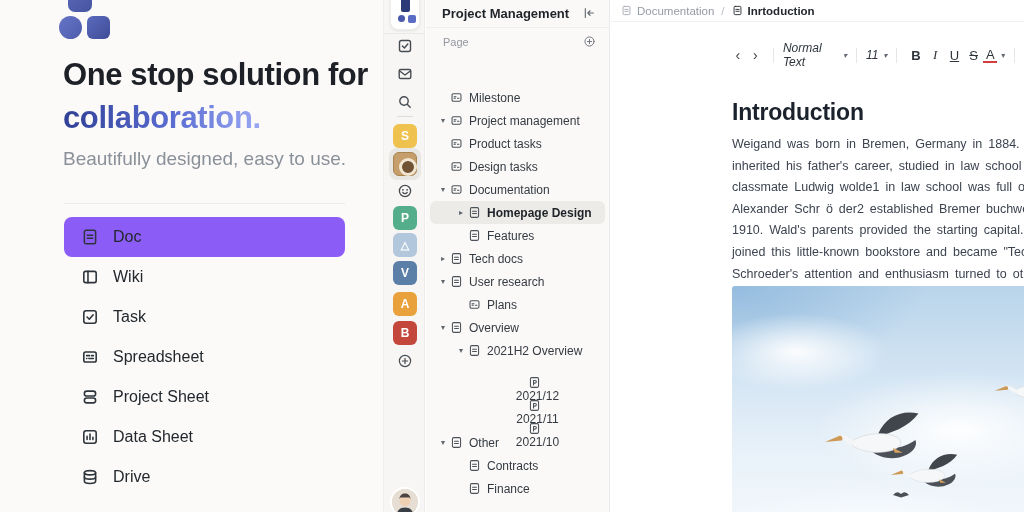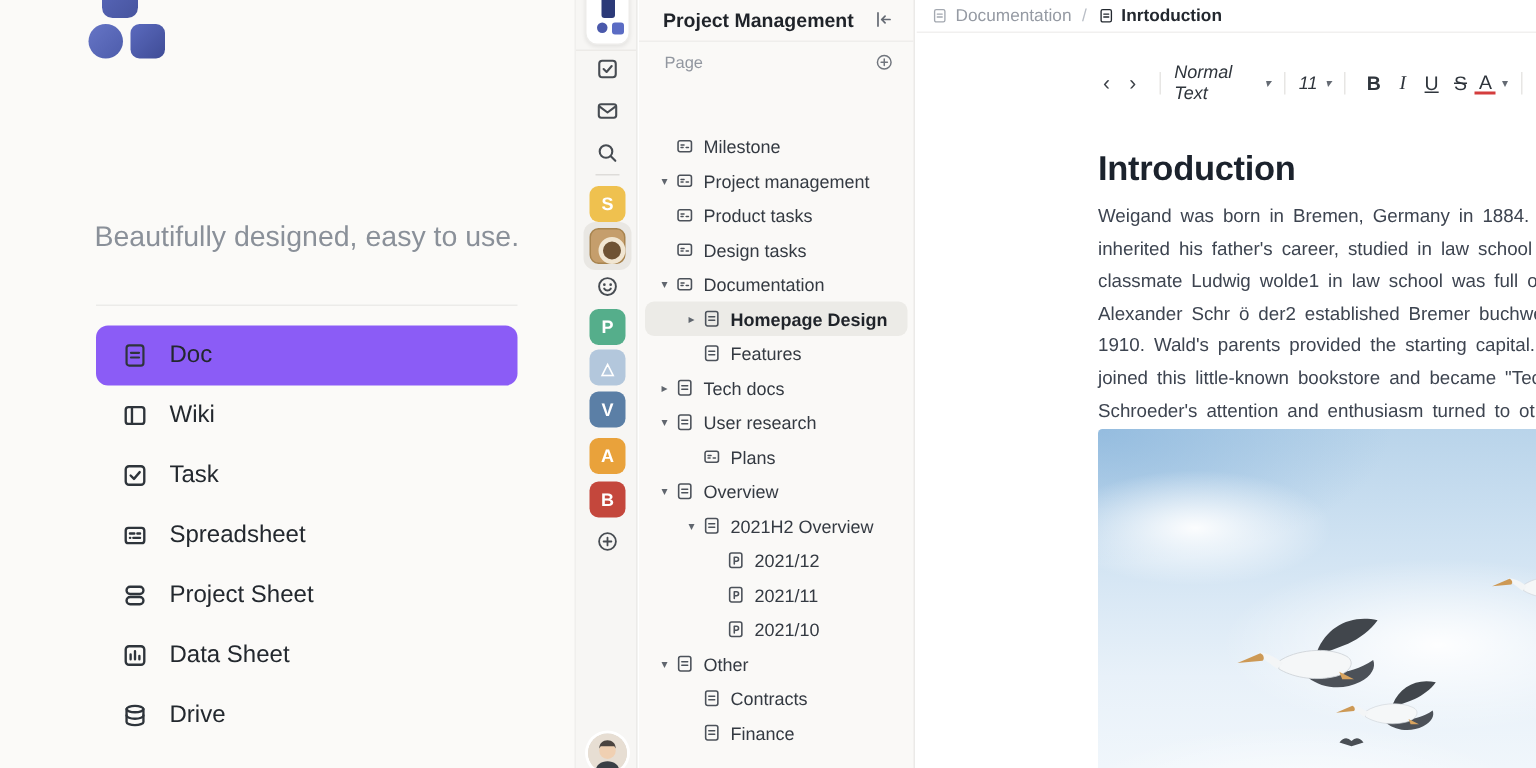--- a/index.html
+++ b/index.html
@@ -39,21 +39,21 @@
 
   
   #sidebar { position:absolute; left:426px; top:0; width:184px; height:512px; background:#FAF9F7; border-right:1px solid #EBEAE8; }
   .sb-title { position:absolute; left:16px; top:6px; font-size:13px; font-weight:700; color:#1f2329; }
   .sb-collapse { position:absolute; right:13px; top:6px; width:14px; height:14px; color:#646a73; cursor:pointer; }
   .sb-div { position:absolute; left:0; top:27px; width:100%; height:1px; background:#EFEEEC; }
   .sb-page { position:absolute; left:17px; top:36px; font-size:11px; color:#9297a0; }
   .sb-add { position:absolute; right:13px; top:35px; width:13px; height:13px; color:#70757d; cursor:pointer; }
   #tree { position:absolute; left:4px; top:54px; right:4px;margin-top:32px; }
   .trow { height:23px; display:flex; align-items:center; border-radius:6px; cursor:pointer; }
-  .lvl0 { padding-left:6px; } .lvl1 { padding-left:24px; } .lvl2 { padding-left:40px; }
+  .lvl0 { padding-left:6px; } .lvl1 { padding-left:24px; } .lvl2 { padding-left:40px;flex-direction:column; }
   .exp { width:14px; flex:0 0 14px; font-size:8px; color:#60666e; text-align:center; line-height:1; }
   .exp-d::before { content:"▾"; } .exp-r::before { content:"▸"; }
   .ticon { width:13px; height:13px; flex:0 0 13px; margin-right:6px; color:#4c525a; }
   .tlabel { font-size:12px; color:#343a42; white-space:nowrap; }
   .trow.sel { background:#ECEBE7; }
   .trow.sel .tlabel { font-weight:700; color:#1f2329; }
 
   
   #editor { position:absolute; left:611px; top:0; width:413px; height:512px; background:#fff; overflow:hidden; }
   #crumb { position:absolute; left:0; top:0; width:100%; height:22px; border-bottom:1px solid #F1F0EF; display:flex; align-items:center; padding-left:10px; gap:5px; font-size:11.5px; }
@@ -168,20 +168,24 @@
     </g>
   </defs>
 </svg>
 
 <section id="hero">
   <div>
     <div class="logo-sq1"></div>
     <div class="logo-circle"></div>
     <div class="logo-sq2"></div>
   </div>
+  <h1 class="hero-title">
+    <span>One stop solution for</span><br>
+    <span class="grad">collaboration.</span>
+  </h1>
   <div class="hero-sub">Beautifully designed, easy to use.</div>
   <div class="hero-divider"></div>
   <nav id="hero-menu">
     <div class="mitem sel">
       <svg viewBox="0 0 16 16">
           <use href="#s-doc"></use>
         </svg>
       <span class="mlabel">Doc</span>
     </div>
     <div class="mitem">

